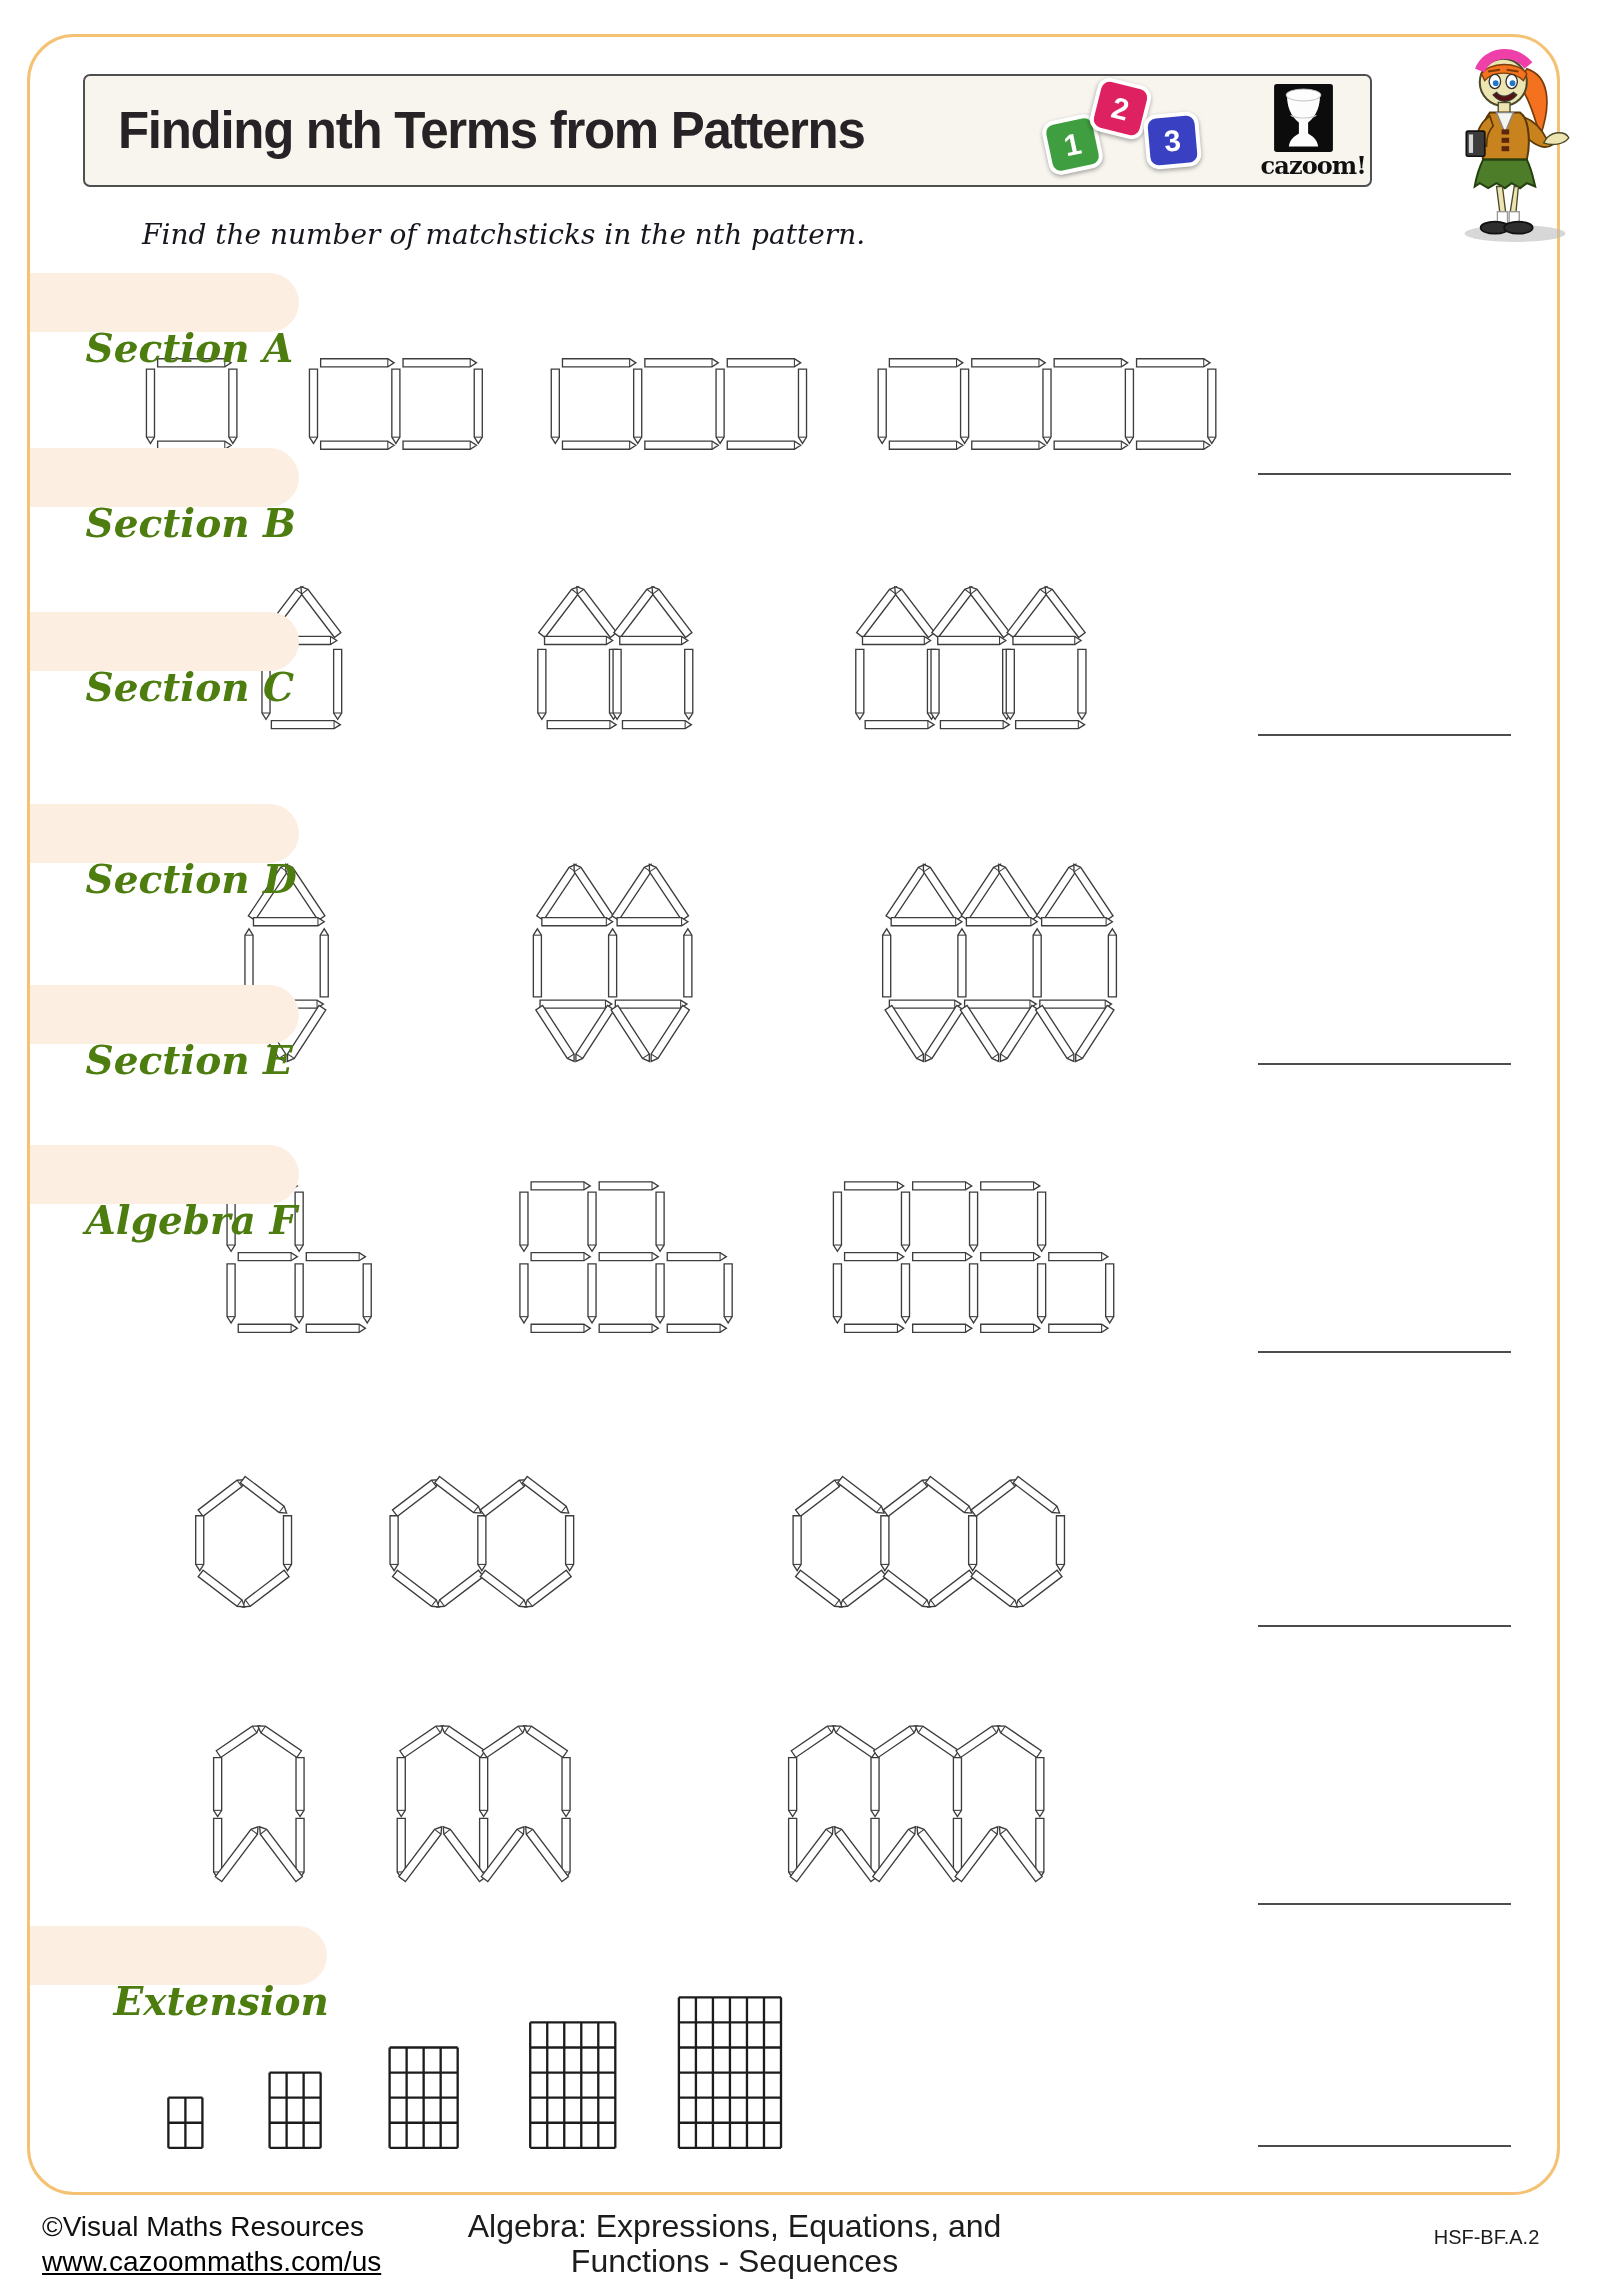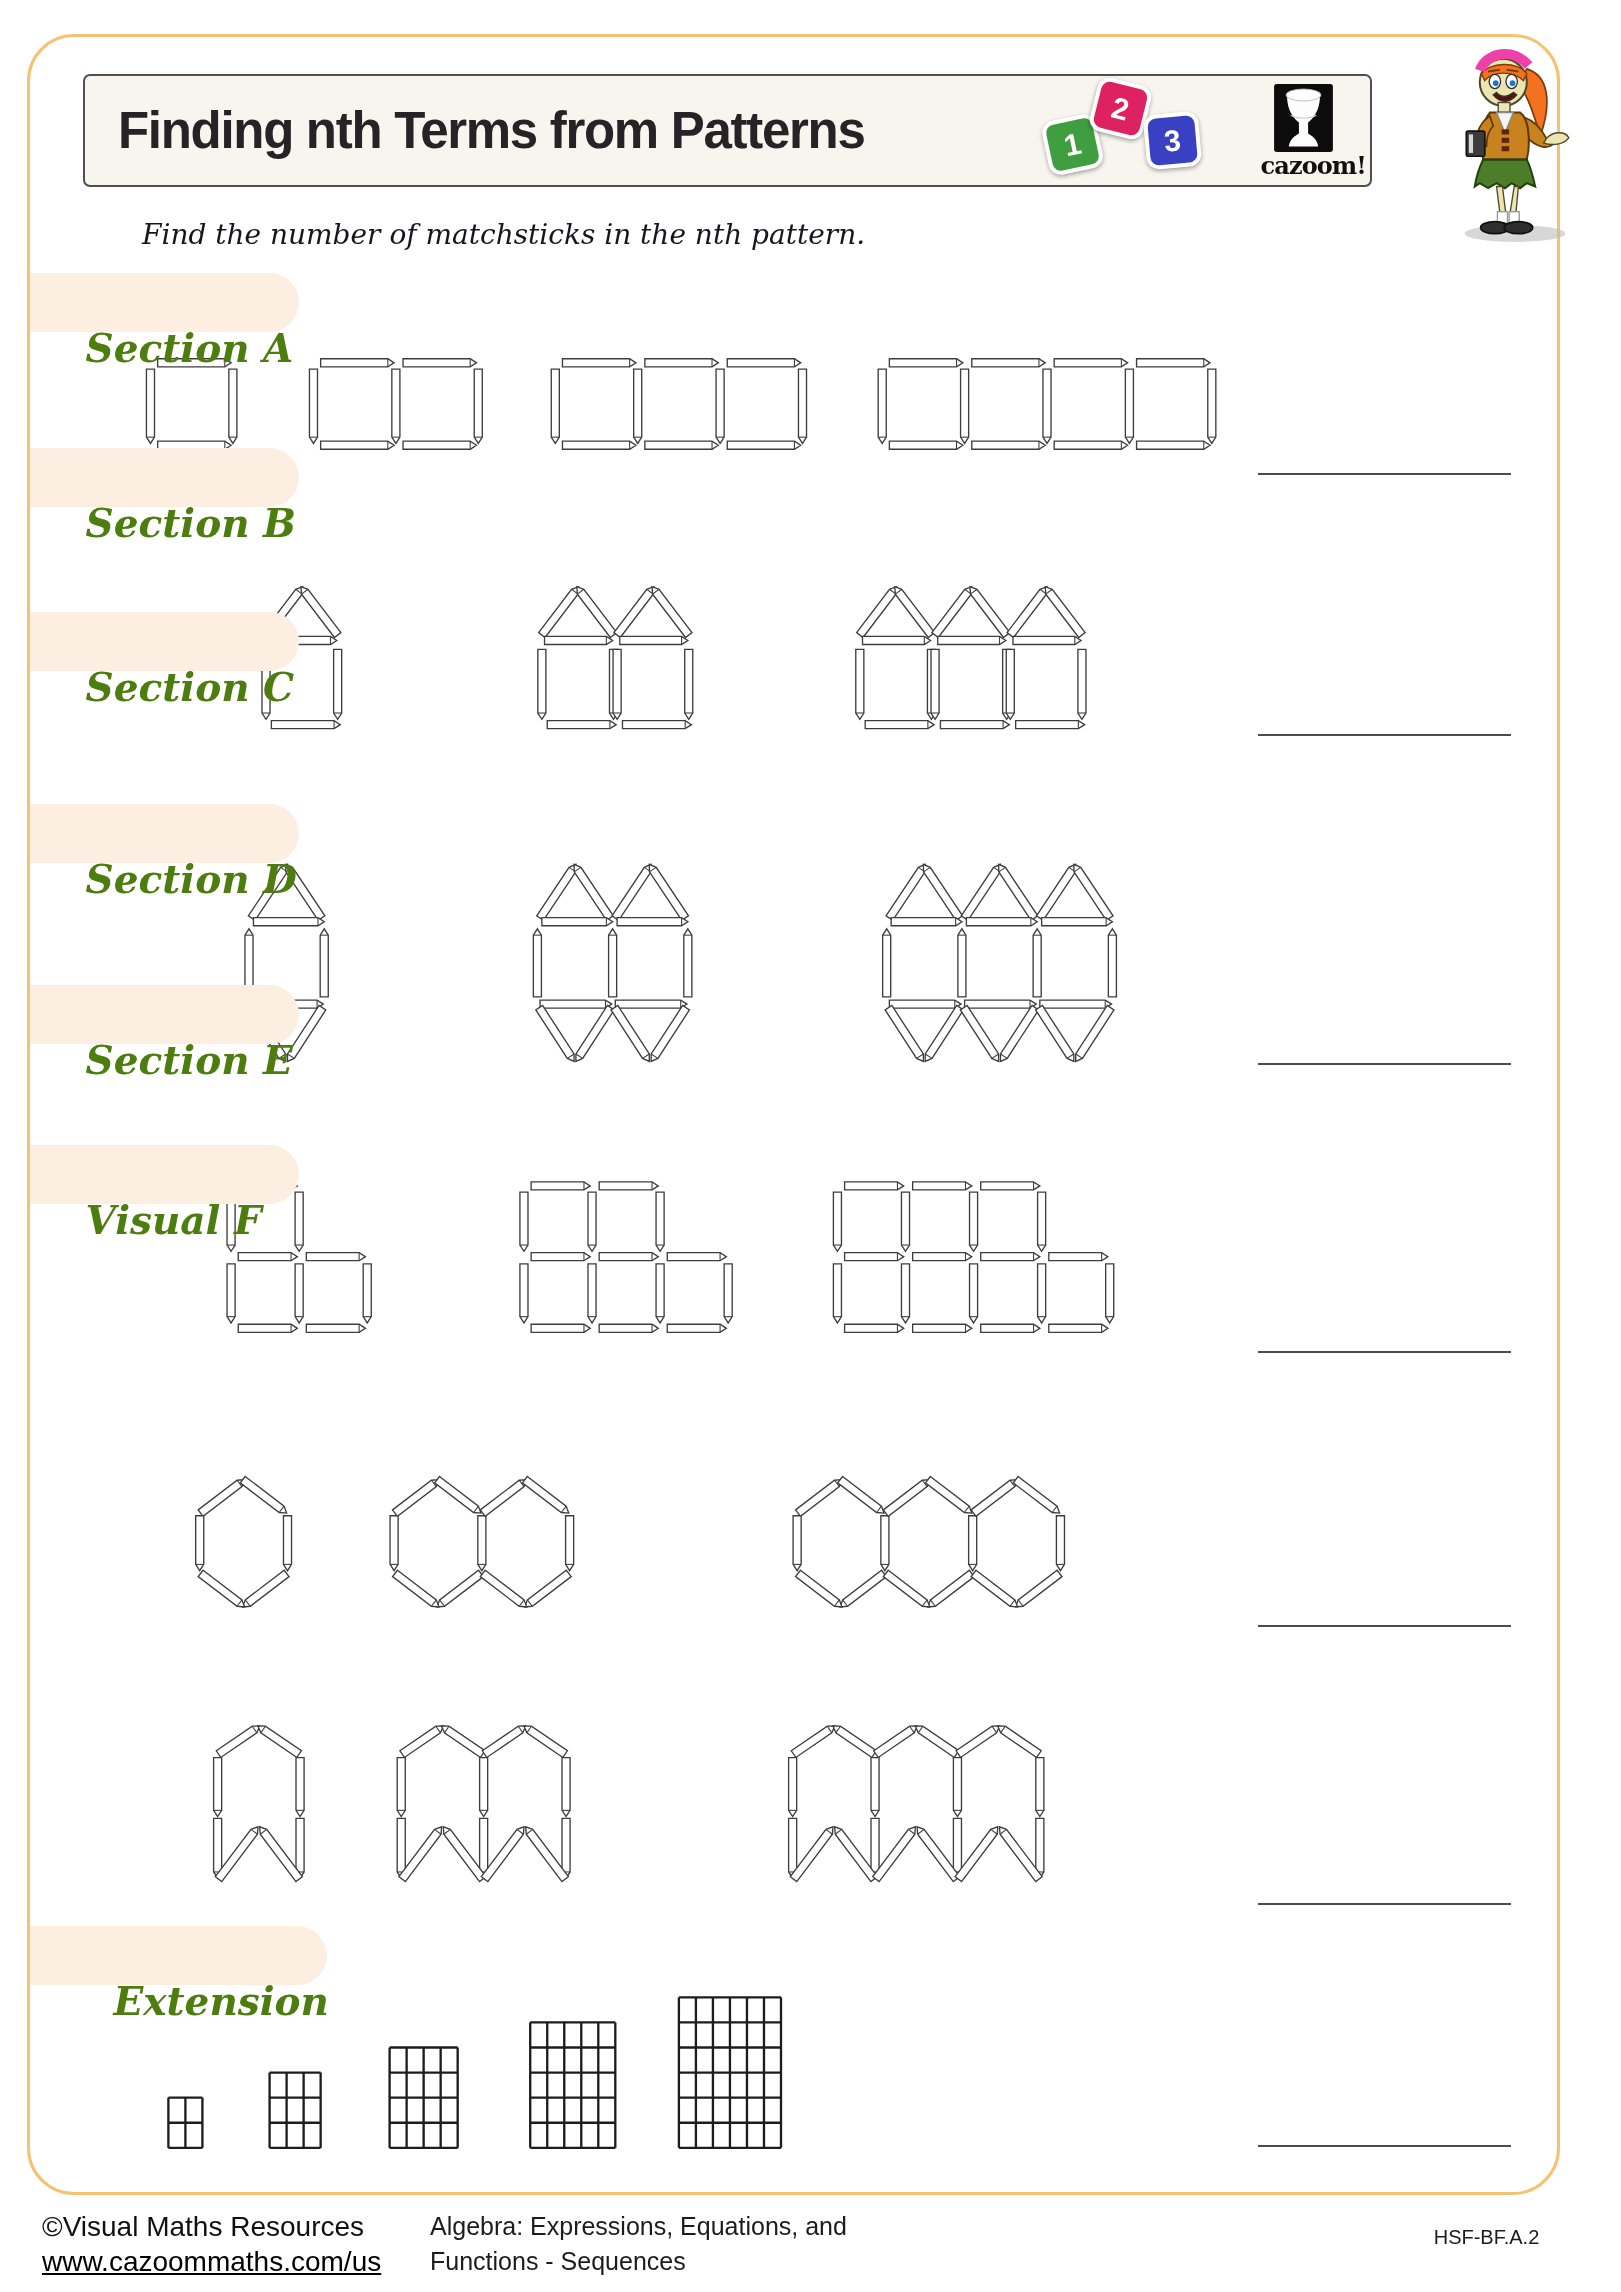--- a/index.html
+++ b/index.html
@@ -29,21 +29,21 @@
          border-radius:0 30px 30px 0;}
   .sec-header span{display:block;padding-left:56px;line-height:59px;font-family:"DejaVu Serif",serif;
          font-style:italic;font-weight:700;font-size:39px;color:#4d7c0f;white-space:nowrap;margin-top:46px;}
   .answer{position:absolute;left:1258px;width:253px;height:0;border-top:2.7px solid #4c4c4c;}
   .figs{position:absolute;left:0;top:0;}
   .figs .stick path{fill:#fff;stroke:#3d3d3d;stroke-width:1.5;}
   .figs .stick line{stroke:#3d3d3d;stroke-width:1.2;}
   .figs .gridline{stroke:#1c1c1c;stroke-width:2.6;}
   .f-left{position:absolute;left:42px;top:2209px;font-size:28px;color:#101010;line-height:35px;}
   .f-link{color:#000000;text-decoration:underline;cursor:pointer;}
-  .f-center{position:absolute;left:430px;top:2209px;width:609px;font-size:25px;
+  .f-center{position:absolute;left:430px;top:2209px;width:609px;text-align:center;font-size:32px;
          color:#1c1c1c;line-height:35px;}
   .f-code{position:absolute;left:1379px;top:2226px;width:215px;text-align:center;font-size:20px;color:#1c1c1c;}
 </style>
 </head>
 <body>
 
 <div class="sheet" id="sheet">
 
   <div class="frame"></div>
 
@@ -1172,21 +1172,21 @@
     <div class="answer" style="top: 1063px;"></div>
     <div class="sec-header" style="top: 804px;">
       <span>Section D</span>
     </div>
     <div class="answer" style="top: 1351px;"></div>
     <div class="sec-header" style="top: 985px;">
       <span>Section E</span>
     </div>
     <div class="answer" style="top: 1625px;"></div>
     <div class="sec-header" style="top: 1145px;">
-      <span>Visual F</span>
+      <span>Algebra F</span>
     </div>
     <div class="answer" style="top: 1903px;"></div>
     <div class="sec-header" style="top: 1926px; padding-left: 28px;">
       <span>Extension</span>
     </div>
     <div class="answer" style="top: 2145px;"></div>
   </div>
 
 
 </body></html>

